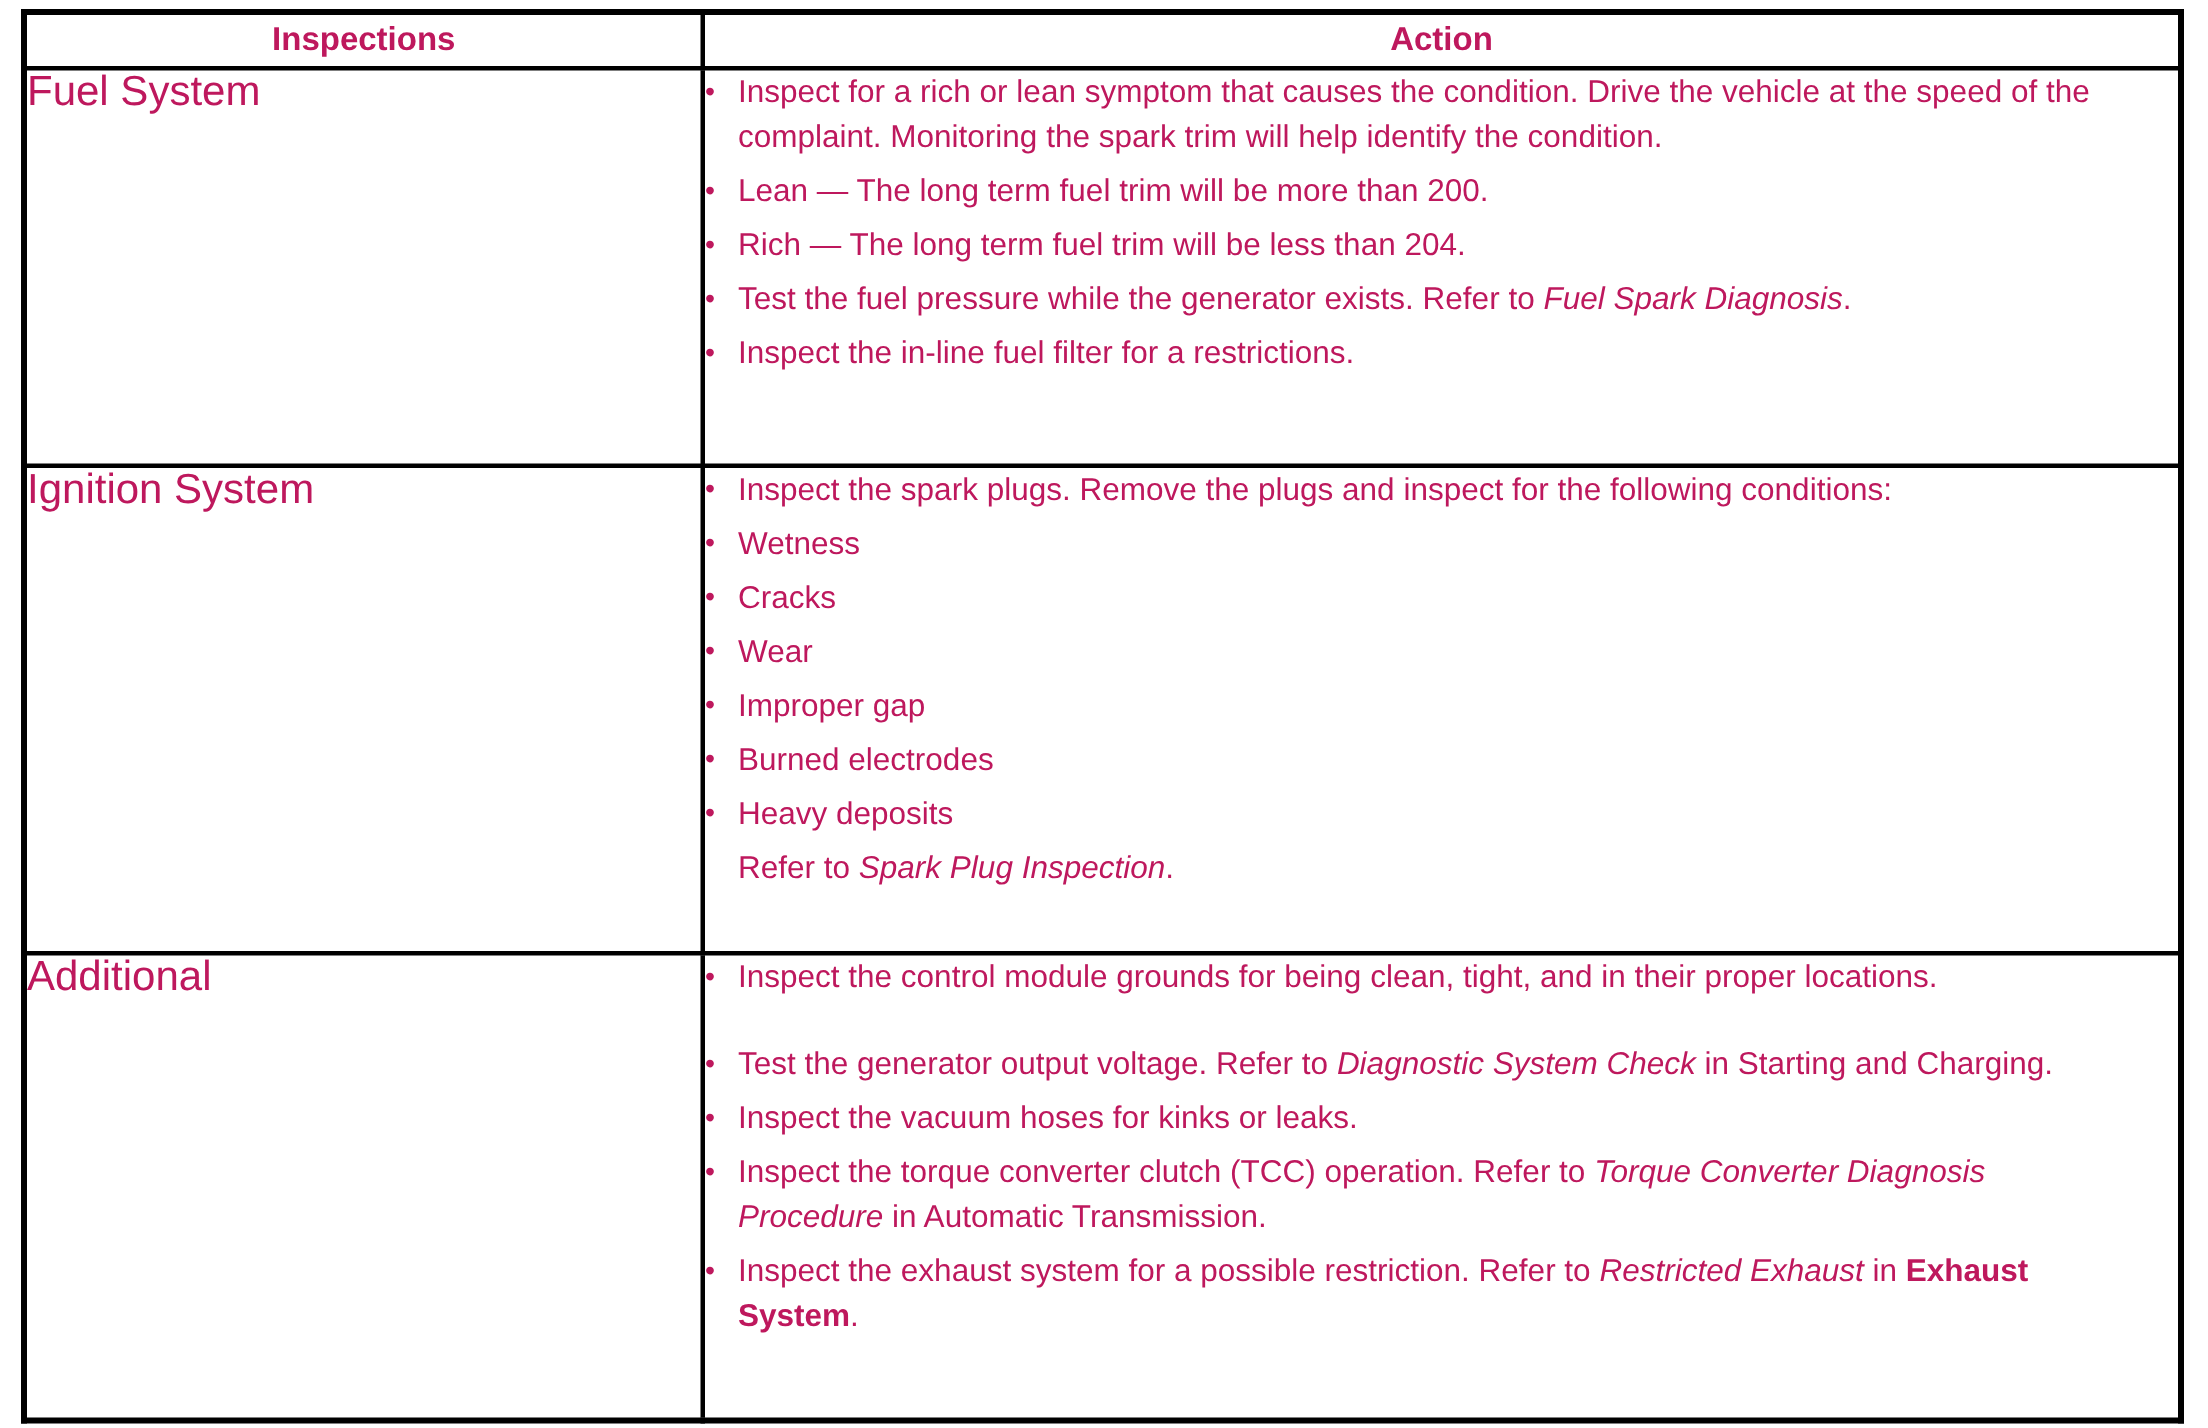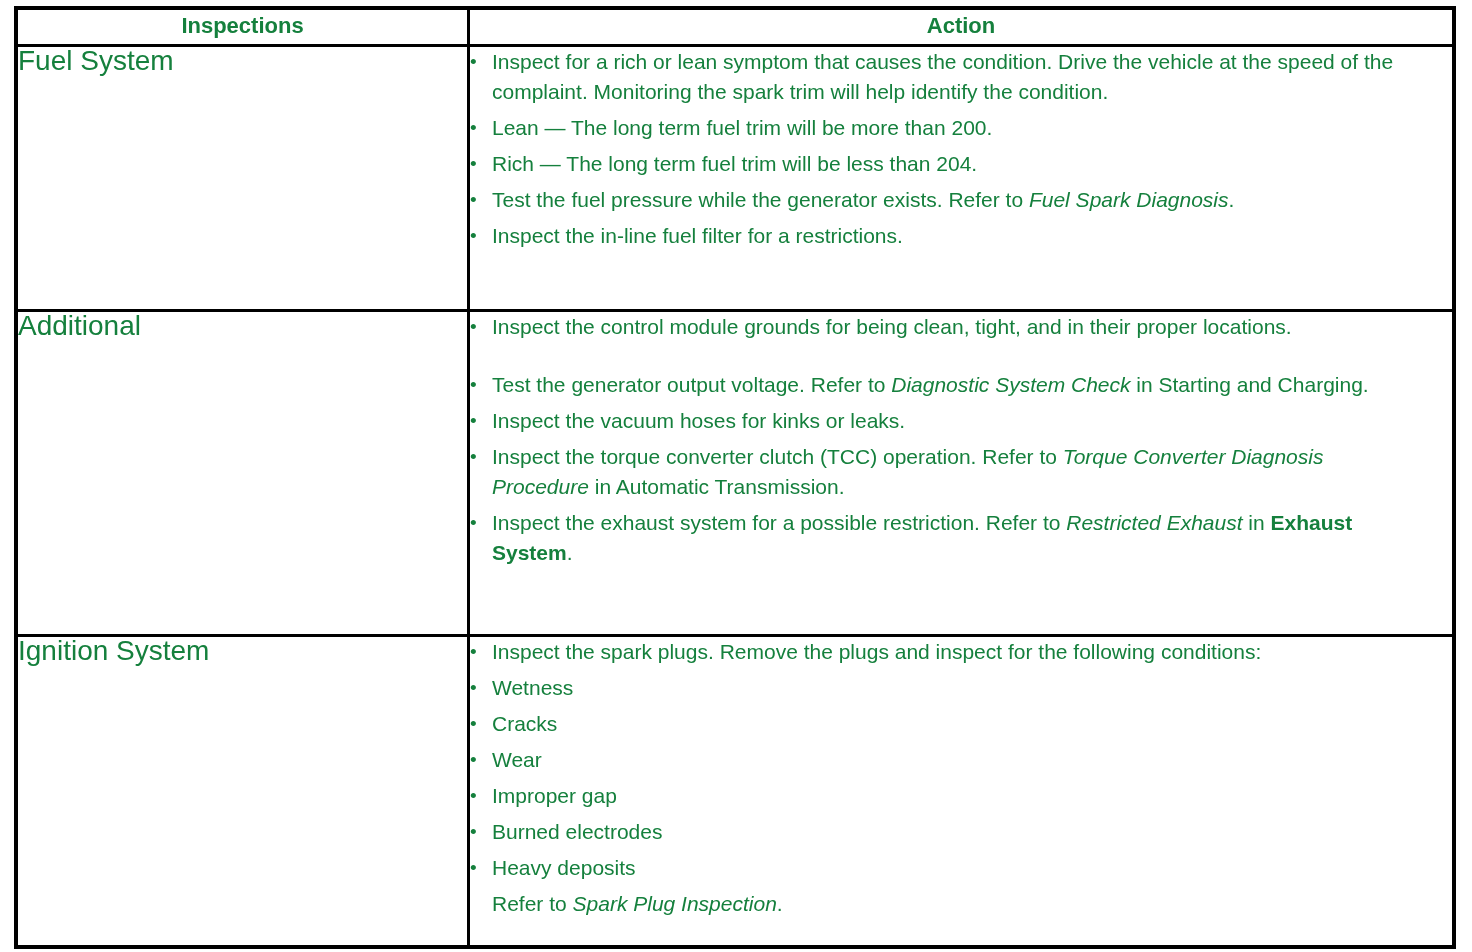--- a/index.html
+++ b/index.html
@@ -6,21 +6,21 @@
     margin: 0;
     padding: 0;
     background: #ffffff;
   }
   .page {
     position: relative;
     width: 1304px;
     height: 952px;
     background: #ffffff;
     font-family: "Liberation Sans", sans-serif;
-    color: #15803d;
+    color: #be185d;
     border-radius: 11px;
   }
   table.doc-table {
     position: absolute;
     top: 6px;
     left: 14px;
     width: 1442px;
     border-collapse: collapse;
     table-layout: fixed;
     border: 4px solid #000;
@@ -101,45 +101,20 @@
               <span class="bullet">•</span>
               <span class="action-text"><span>Test the fuel pressure while the generator exists. Refer to </span><span class="seg-i">Fuel Spark Diagnosis</span><span>.</span></span>
             </div>
             <div class="action-item">
               <span class="bullet">•</span>
               <span class="action-text"><span>Inspect the in-line fuel filter for a restrictions.</span></span>
             </div>
           </td>
         </tr>
         <tr>
-          <td class="inspection-cell">Additional</td>
-          <td class="action-cell">
-            <div class="action-item">
-              <span class="bullet">•</span>
-              <span class="action-text"><span>Inspect the control module grounds for being clean, tight, and in their proper locations.</span></span>
-            </div>
-            <div class="action-item gap-before">
-              <span class="bullet">•</span>
-              <span class="action-text"><span>Test the generator output voltage. Refer to </span><span class="seg-i">Diagnostic System Check</span><span> in Starting and Charging.</span></span>
-            </div>
-            <div class="action-item">
-              <span class="bullet">•</span>
-              <span class="action-text"><span>Inspect the vacuum hoses for kinks or leaks.</span></span>
-            </div>
-            <div class="action-item">
-              <span class="bullet">•</span>
-              <span class="action-text"><span>Inspect the torque converter clutch (TCC) operation. Refer to </span><span class="seg-i">Torque Converter Diagnosis Procedure</span><span> in Automatic Transmission.</span></span>
-            </div>
-            <div class="action-item">
-              <span class="bullet">•</span>
-              <span class="action-text"><span>Inspect the exhaust system for a possible restriction. Refer to </span><span class="seg-i">Restricted Exhaust</span><span> in </span><span class="seg-b">Exhaust System</span><span>.</span></span>
-            </div>
-          </td>
-        </tr>
-        <tr>
           <td class="inspection-cell">Ignition System</td>
           <td class="action-cell">
             <div class="action-item">
               <span class="bullet">•</span>
               <span class="action-text"><span>Inspect the spark plugs. Remove the plugs and inspect for the following conditions:</span></span>
             </div>
             <div class="action-item">
               <span class="bullet">•</span>
               <span class="action-text"><span>Wetness</span></span>
             </div>
@@ -161,15 +136,40 @@
             </div>
             <div class="action-item">
               <span class="bullet">•</span>
               <span class="action-text"><span>Heavy deposits</span></span>
             </div>
             <div class="action-item no-bullet">
               <span class="action-text"><span>Refer to </span><span class="seg-i">Spark Plug Inspection</span><span>.</span></span>
             </div>
           </td>
         </tr>
+        <tr>
+          <td class="inspection-cell">Additional</td>
+          <td class="action-cell">
+            <div class="action-item">
+              <span class="bullet">•</span>
+              <span class="action-text"><span>Inspect the control module grounds for being clean, tight, and in their proper locations.</span></span>
+            </div>
+            <div class="action-item gap-before">
+              <span class="bullet">•</span>
+              <span class="action-text"><span>Test the generator output voltage. Refer to </span><span class="seg-i">Diagnostic System Check</span><span> in Starting and Charging.</span></span>
+            </div>
+            <div class="action-item">
+              <span class="bullet">•</span>
+              <span class="action-text"><span>Inspect the vacuum hoses for kinks or leaks.</span></span>
+            </div>
+            <div class="action-item">
+              <span class="bullet">•</span>
+              <span class="action-text"><span>Inspect the torque converter clutch (TCC) operation. Refer to </span><span class="seg-i">Torque Converter Diagnosis Procedure</span><span> in Automatic Transmission.</span></span>
+            </div>
+            <div class="action-item">
+              <span class="bullet">•</span>
+              <span class="action-text"><span>Inspect the exhaust system for a possible restriction. Refer to </span><span class="seg-i">Restricted Exhaust</span><span> in </span><span class="seg-b">Exhaust System</span><span>.</span></span>
+            </div>
+          </td>
+        </tr>
       </tbody>
   </table>
 </div>
 
 </body></html>

